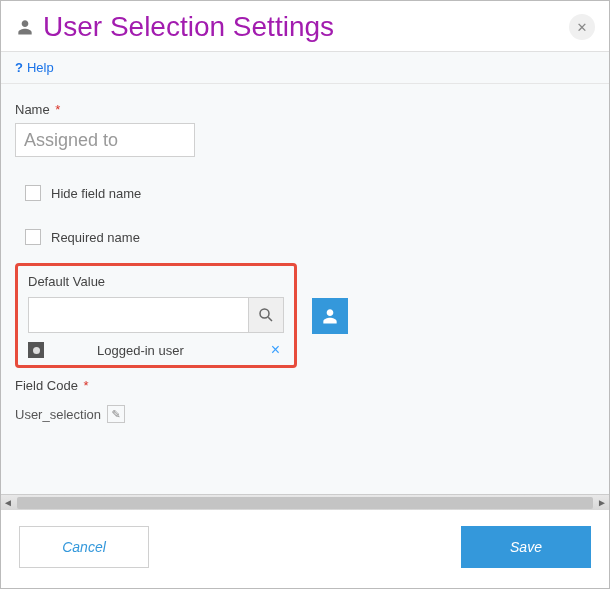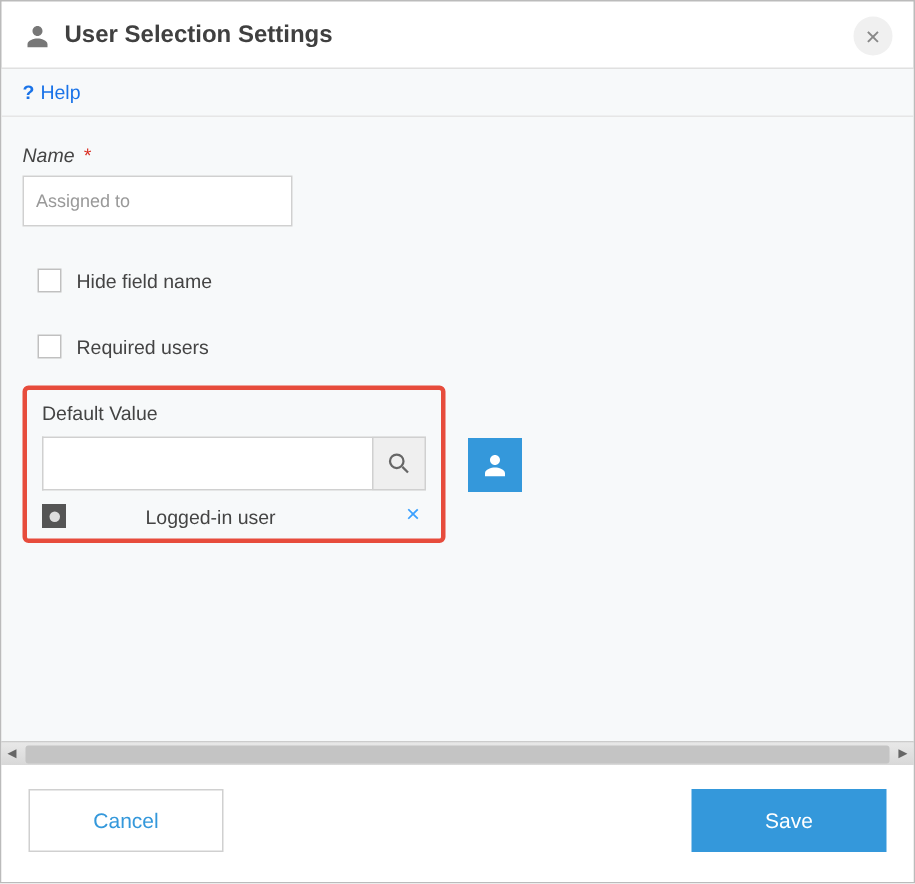--- a/index.html
+++ b/index.html
@@ -24,23 +24,23 @@
     padding: 10px 14px 8px 14px;
     border-bottom: 1px solid #e0e0e0;
   }
   .titlebar .title-icon {
     width: 20px; height: 20px;
     color: #777;
     margin-right: 8px;
     display: inline-flex;
   }
   .titlebar .title-text {
-    font-size: 16px;
-    font-weight: 700;
-    color: #404040;
+    font-size: 28px;
+    font-weight: 400;
+    color: #a21caf;
     flex: 1;
   }
   .close-btn {
     width: 26px; height: 26px;
     border-radius: 50%;
     background: #f0f0f0;
     color: #888;
     display: flex; align-items: center; justify-content: center;
     font-size: 13px;
     cursor: pointer;
@@ -61,30 +61,29 @@
   .body {
     flex: 1;
     overflow: hidden;
     padding: 18px 14px 4px 14px;
     background: #f7f9fa;
   }
   .field-label {
     font-size: 13px;
     color: #444;
     margin-bottom: 6px;
-    font-style: italic;
   }
   .req { color: #d93025; margin-left: 2px; }
   .text-input {
     width: 180px;
     height: 34px;
     border: 1px solid #d0d0d0;
     background: #fff;
     padding: 0 8px;
-    font-size: 12px;
+    font-size: 18px;
     color: #999;
   }
   .check-list { margin-top: 18px; margin-left: 10px; }
   .check-row {
     display: flex; align-items: center;
     margin-bottom: 18px;
     font-size: 13px;
     color: #444;
     margin-top: 28px;
   }
@@ -190,20 +189,21 @@
     display: flex;
     justify-content: space-between;
     background: #fff;
   }
   .btn {
     min-width: 130px;
     height: 42px;
     display: flex; align-items: center; justify-content: center;
     font-size: 14px;
     cursor: pointer;
+    font-style: italic;
   }
   .btn-cancel {
     border: 1px solid #d0d0d0;
     background: #fff;
     color: #3498db;
   }
   .btn-save {
     background: #3498db;
     color: #fff;
     margin-left: 44px;
@@ -242,21 +242,21 @@
     </div>
     <input class="text-input" type="text" value="Assigned to" style="">
 
     <div class="check-list">
       <div class="check-row">
         <span class="checkbox"></span>
         <span>Hide field name</span>
       </div>
       <div class="check-row">
         <span class="checkbox"></span>
-        <span>Required users</span>
+        <span>Required name</span>
       </div>
     </div>
 
     <div style="position:relative;">
       <div class="highlight-box">
         <div class="dv-label">Default Value</div>
         <div class="dv-row">
           <input class="dv-input" type="text" style="">
           <div class="dv-search">
             <span>
@@ -277,20 +277,32 @@
         <div class="user-button">
           <span>
             <svg viewBox="0 0 24 24" width="20" height="20" fill="currentColor">
                 <path d="M12 12c2.2 0 4-1.8 4-4s-1.8-4-4-4-4 1.8-4 4 1.8 4 4 4zm0 2c-3 0-8 1.5-8 4.5V21h16v-2.5c0-3-5-4.5-8-4.5z"></path>
               </svg>
           </span>
         </div>
       </div>
     </div>
 
+    <div class="fc-section">
+      <div class="field-label">
+        <span>Field Code</span>
+        <span class="req">*</span>
+      </div>
+      <div class="fc-value">
+        <span>User_selection</span>
+        <span class="edit-icon">
+          <span>✎</span>
+        </span>
+      </div>
+    </div>
 
   </div>
 
   <div class="hscroll">
     <span class="arrow">◄</span>
     <div class="track"></div>
     <span class="arrow">►</span>
   </div>
 
   <div class="footer">

